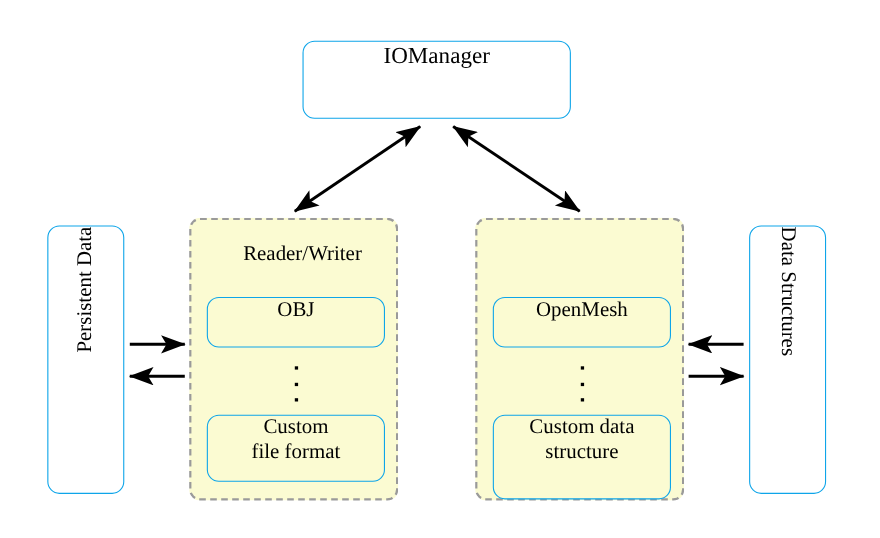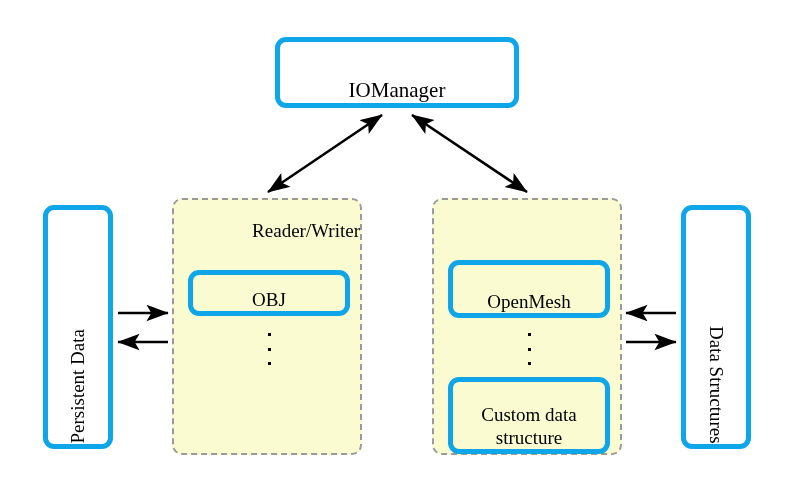--- a/index.html
+++ b/index.html
@@ -27,46 +27,46 @@
     left: 0;
     top: 0;
     width: 800px;
     height: 489px;
   }
 
   
   .solid-box {
     position: absolute;
     box-sizing: border-box;
-    border: 5px solid #0ea5e9;
+    border: 1px solid #0ea5e9;
     border-radius: 11px;
     background: transparent;
     display: flex;
-    align-items: flex-end;
+    align-items: flex-start;
     justify-content: center;
     text-align: center;
     line-height: 1.18;
   }
   .solid-box.filled {
     background: #fbfbd2;
   }
 
   
   .group-box {
     position: absolute;
     box-sizing: border-box;
     border: 2px dashed #9a9a9a;
     border-radius: 10px;
     background: #fbfbd2;
   }
   .group-title {
     position: absolute;
     left: 16px;
     right: 0;
-    text-align: right;
+    text-align: center;
     white-space: nowrap;
   }
 
   
   .vdots {
     position: absolute;
     display: flex;
     flex-direction: column;
     align-items: center;
     justify-content: space-between;
@@ -154,26 +154,32 @@
     <div class="solid-box filled fs-item" style="left:14px; top:70px; width:162px; height:46px;">
       <span>OBJ</span>
     </div>
 
     <div class="vdots" style="left:88px; top:133px; width:14px; height:32px;">
       <span></span>
         <span></span>
         <span></span>
     </div>
 
+    <div class="solid-box filled fs-item" style="left:14px; top:177px; width:162px; height:61px;">
+      <span>
+        <span>Custom</span><br>
+        <span>file format</span>
+      </span>
+    </div>
   </div>
 
   <div class="group-box" style="left:432px; top:198px; width:190px; height:257px;">
 
 
-    <div class="solid-box filled fs-item" style="left:14px; top:60px; width:162px; height:58px;">
+    <div class="solid-box filled fs-item" style="left:14px; top:70px; width:162px; height:46px;">
       <span>OpenMesh</span>
     </div>
 
     <div class="vdots" style="left:88px; top:133px; width:14px; height:32px;">
       <span></span>
         <span></span>
         <span></span>
     </div>
 
     <div class="solid-box filled fs-item" style="left:14px; top:177px; width:162px; height:77px;">

